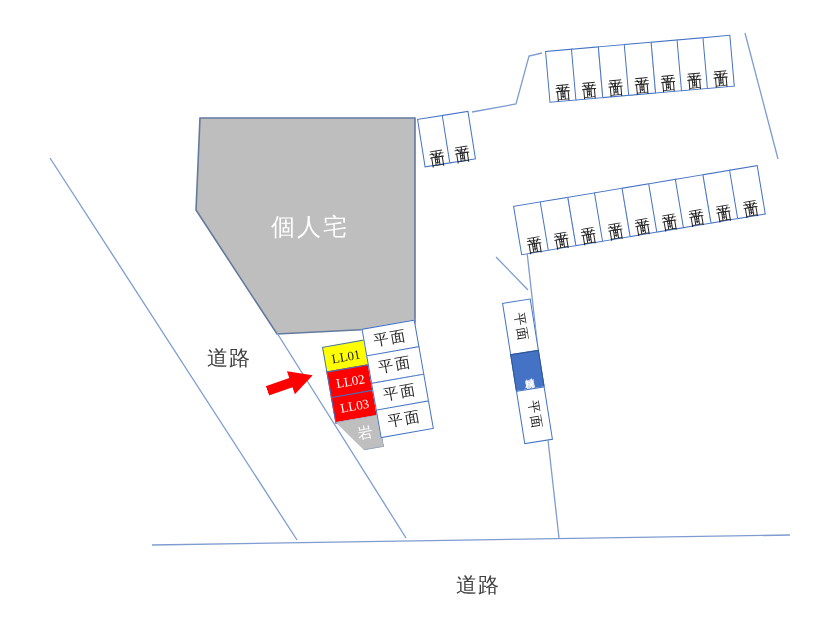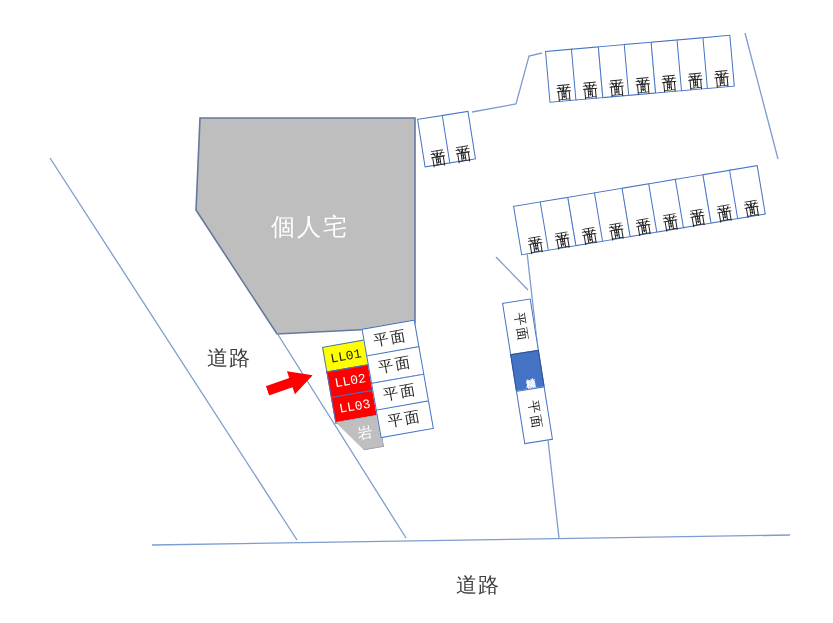--- a/index.html
+++ b/index.html
@@ -1,18 +1,18 @@
 <!DOCTYPE html>
 <html><head>
 <meta charset="utf-8">
 <style>
   html,body{margin:0;padding:0;background:#ffffff;}
   .canvas{
     position:relative;width:833px;height:623px;background:#ffffff;overflow:hidden;
-    font-family:Liberation Mono, monospace;color:#1a1a1a;
+    font-family:Liberation Serif, serif;color:#1a1a1a;
   }
   .lines{position:absolute;left:0;top:0;z-index:0;}
   
   .pbox{
     box-sizing:border-box;background:#ffffff;border:1.6px solid #4472C4;
     display:flex;align-items:center;justify-content:center;flex:none;
   }
   .prow{position:absolute;display:flex;transform-origin:0 0;z-index:2;}
   .prow .pbox + .pbox{margin-left:-1.6px;}
   .ptext{color:#1f1f1f;}

